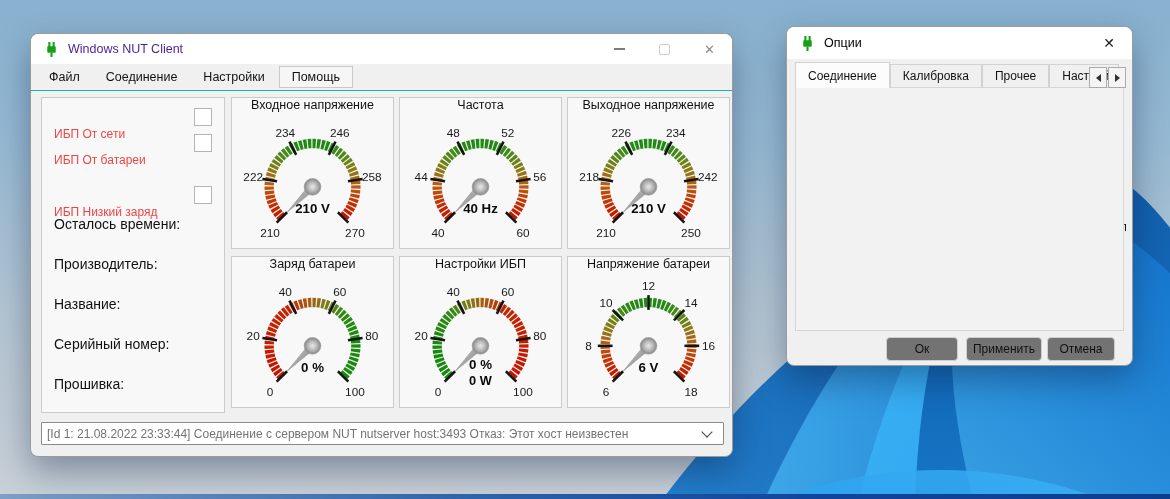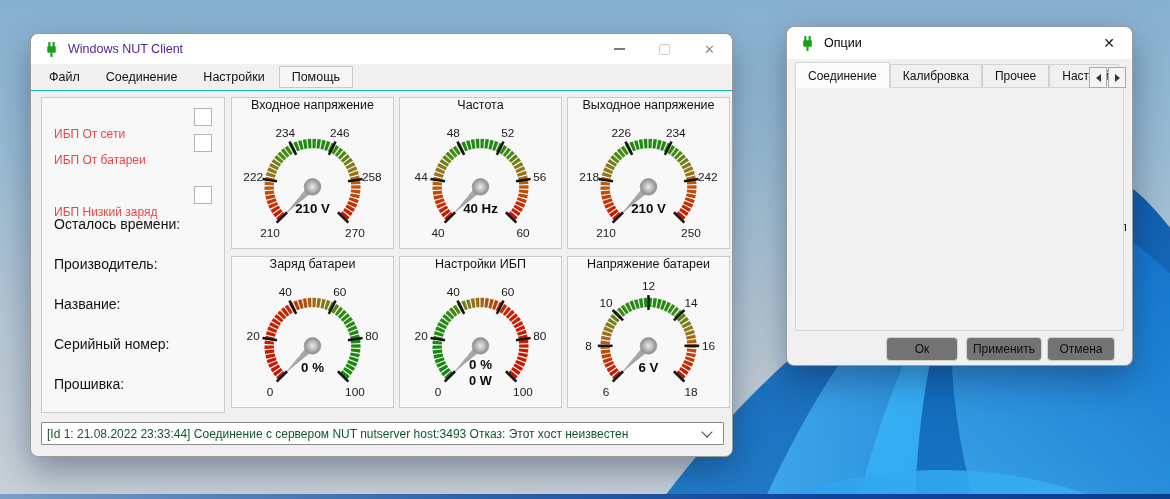--- a/index.html
+++ b/index.html
@@ -35,21 +35,21 @@
   .chk-row{position:absolute;left:0;width:100%;height:20px;}
   .chk-row .lbl{position:absolute;left:12px;top:19px;font-size:12px;color:#ef4444;}
   .chk-box{position:absolute;right:12px;top:0;width:16px;height:16px;background:#fff;border:1px solid #b4b4b4;}
   .info-lbl{position:absolute;left:12px;font-size:14px;color:#111;}
   
   .gauge-panel{position:absolute;width:163px;height:152px;background:#f8f8f8;border:1px solid #cbcbcb;box-sizing:border-box;}
   .gauge-title{text-align:center;font-size:12.5px;color:#111;}
   
   #status-combo{position:absolute;left:10px;top:388px;width:683px;height:23px;background:#fff;
     border:1px solid #8a8a8a;border-radius:1px;box-sizing:border-box;display:flex;align-items:center;}
-  #status-combo .txt{font-size:12px;color:#14532d;padding-left:5px;white-space:nowrap;overflow:hidden;flex:1;}
+  #status-combo .txt{font-size:12px;color:#737373;padding-left:5px;white-space:nowrap;overflow:hidden;flex:1;}
   .combo-chevron{width:7px;height:7px;border-right:1.4px solid #444;border-bottom:1.4px solid #444;
     transform:rotate(45deg);margin:-4px 12px 0 6px;flex:0 0 auto;}
   
   #options-dialog{left:786px;top:26px;width:345px;height:338px;}
   #options-dialog .titlebar{height:32px;}
   #options-dialog .title-text{color:#000;}
   .dlg-close{margin-left:auto;width:46px;height:100%;display:flex;align-items:center;justify-content:center;
     font-size:14px;color:#1a1a1a;}
   .tabstrip{position:absolute;left:8px;top:37px;height:24px;display:flex;align-items:flex-end;}
   .tab{font-size:12px;color:#111;padding:4px 12px 5px 12px;border:1px solid #d2d2d2;border-bottom:none;

